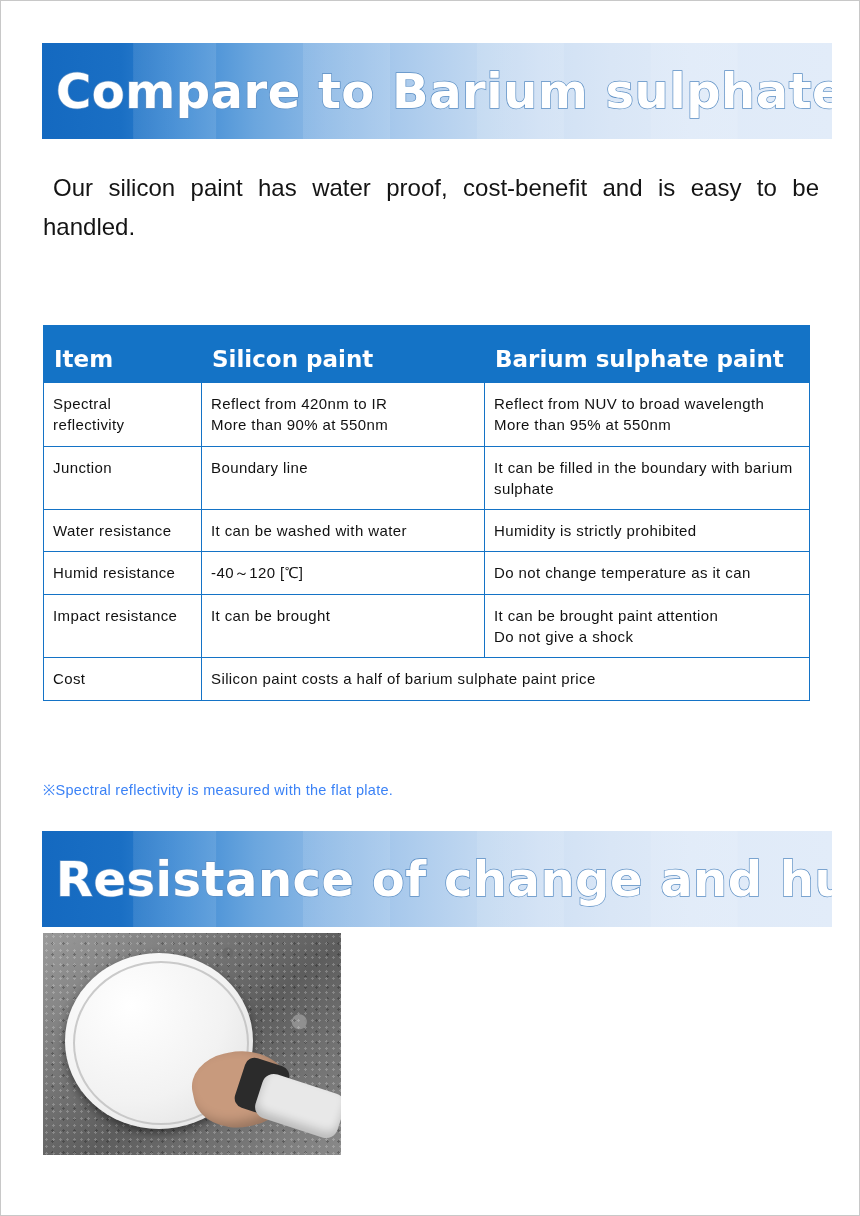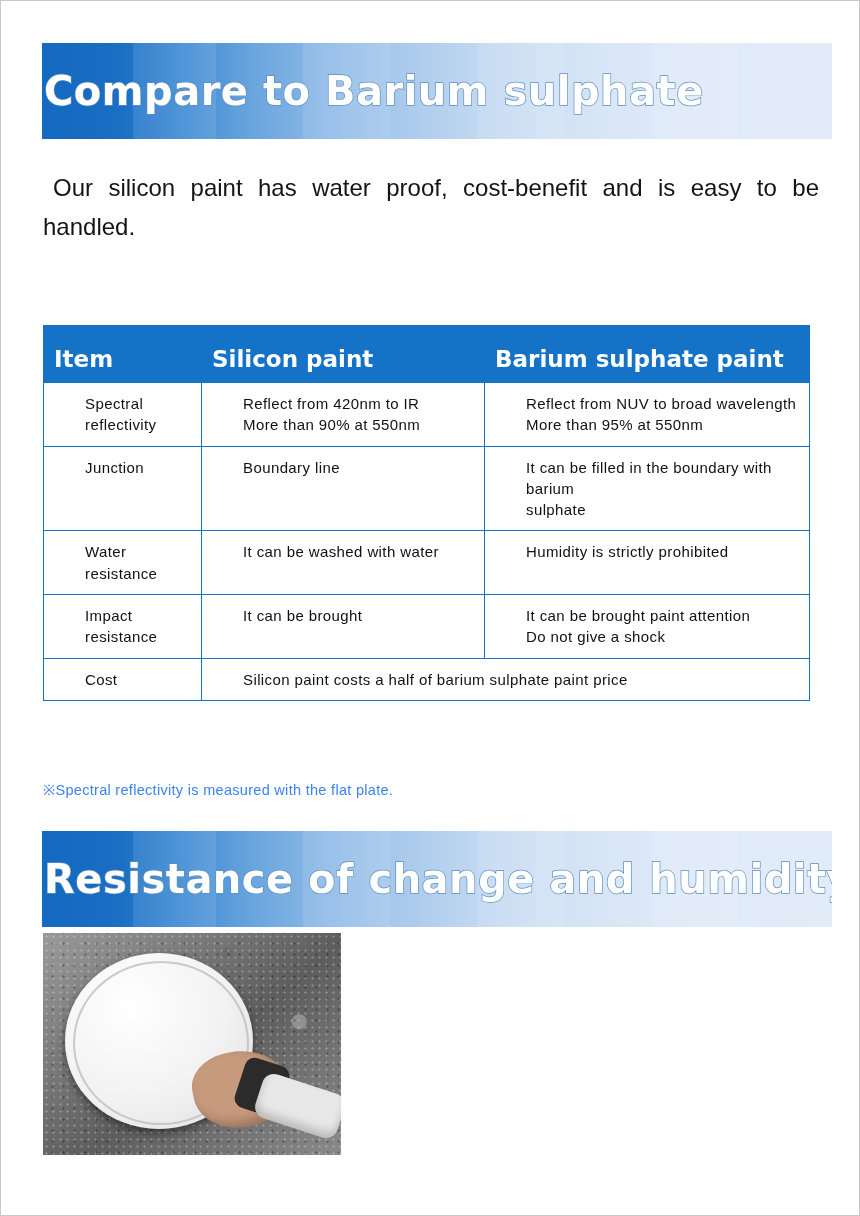--- a/index.html
+++ b/index.html
@@ -46,24 +46,24 @@
         rgba(255,255,255,0) 22.1%, rgba(255,255,255,0) 33%,
         rgba(255,255,255,0.10) 33.1%, rgba(255,255,255,0.10) 44%,
         rgba(255,255,255,0) 44.1%, rgba(255,255,255,0) 55%,
         rgba(255,255,255,0.10) 55.1%, rgba(255,255,255,0.10) 66%,
         rgba(255,255,255,0) 66.1%, rgba(255,255,255,0) 77%,
         rgba(255,255,255,0.10) 77.1%, rgba(255,255,255,0.10) 88%,
         rgba(255,255,255,0) 88.1%, rgba(255,255,255,0) 100%);
   }
   .banner-title {
     position: absolute;
-    left: 2px;
+    left: 14px;
     top: 50%;
     transform: translateY(-50%);
-    font-size: 40px;
+    font-size: 48px;
     font-weight: bold;
     letter-spacing: 0.5px;
     color: #ffffff;
     -webkit-text-stroke: 1.4px #5c8fc4;
     paint-order: stroke fill;
     white-space: nowrap;
     font-family: "DejaVu Sans", sans-serif;
   }
   #banner1 { top: 42px; }
   #banner2 { top: 830px; }
@@ -110,21 +110,21 @@
     font-size: 15px;
     color: #111;
     padding: 10px 9px 10px 9px;
     vertical-align: top;
     line-height: 1.42;
     letter-spacing: 0.4px;
   }
   table.spec col.c1 { width: 158px; }
   table.spec col.c2 { width: 283px; }
   table.spec col.c3 { width: 325px; }
-  .cell-line { display: block; margin-left: 32px; }
+  .cell-line { display: block; }
 
   .note {
     position: absolute;
     left: 42px;
     top: 778px;
     font-size: 14.5px;
     color: #3b82f6;
     letter-spacing: 0.3px;
   }
 
@@ -271,20 +271,31 @@
           </td>
           <td>
             <span class="cell-line">It can be washed with water</span>
           </td>
           <td>
             <span class="cell-line">Humidity is strictly prohibited</span>
           </td>
         </tr>
         <tr>
           <td>
+            <span class="cell-line">Humid resistance</span>
+          </td>
+          <td>
+            <span class="cell-line">-40～120 [℃]</span>
+          </td>
+          <td>
+            <span class="cell-line">Do not change temperature as  it can</span>
+          </td>
+        </tr>
+        <tr>
+          <td>
             <span class="cell-line">Impact resistance</span>
           </td>
           <td>
             <span class="cell-line">It can be brought</span>
           </td>
           <td>
             <span class="cell-line">It can be brought paint attention</span>
             <span class="cell-line">Do not give a shock</span>
           </td>
         </tr>

